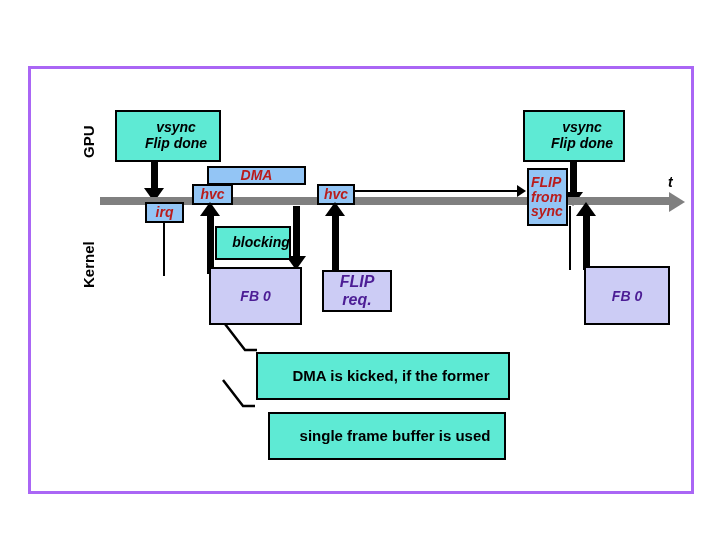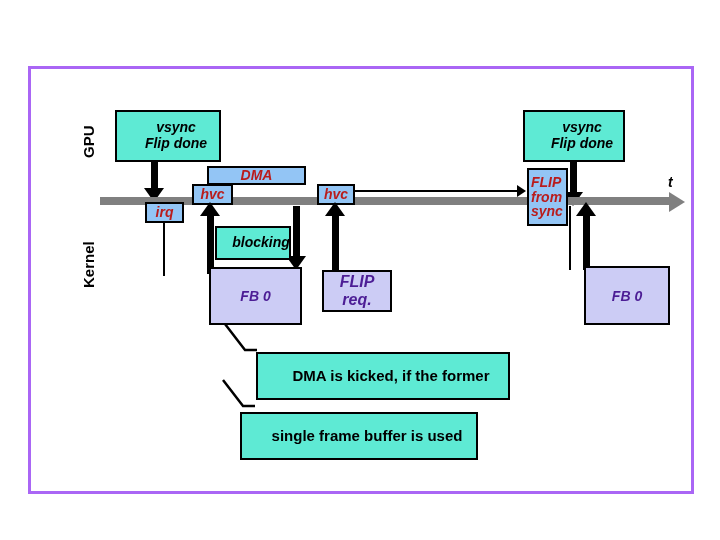--- a/index.html
+++ b/index.html
@@ -142,17 +142,17 @@
 
   <svg class="leader" style="left:215px;top:322px;width:70px;height:110px;" viewBox="0 0 70 110">
     <polyline points="10,2 30,28 42,28" fill="none" stroke="#000" stroke-width="2.5"></polyline>
     <polyline points="8,58 28,84 40,84" fill="none" stroke="#000" stroke-width="2.5"></polyline>
   </svg>
 
   <div class="node wbox plain" style="left:256px;top:352px;width:254px;height:48px;font-size:15px;flex-direction:column;">
     <div>DMA is kicked, if the former</div>
   </div>
 
-  <div class="node wbox plain" style="left:240px;top:412px;width:238px;height:48px;font-size:15px;flex-direction:column;">
+  <div class="node wbox plain" style="left:268px;top:412px;width:238px;height:48px;font-size:15px;flex-direction:column;">
     <div>single frame buffer is used</div>
   </div>
 
 </div>
 
 </body></html>

